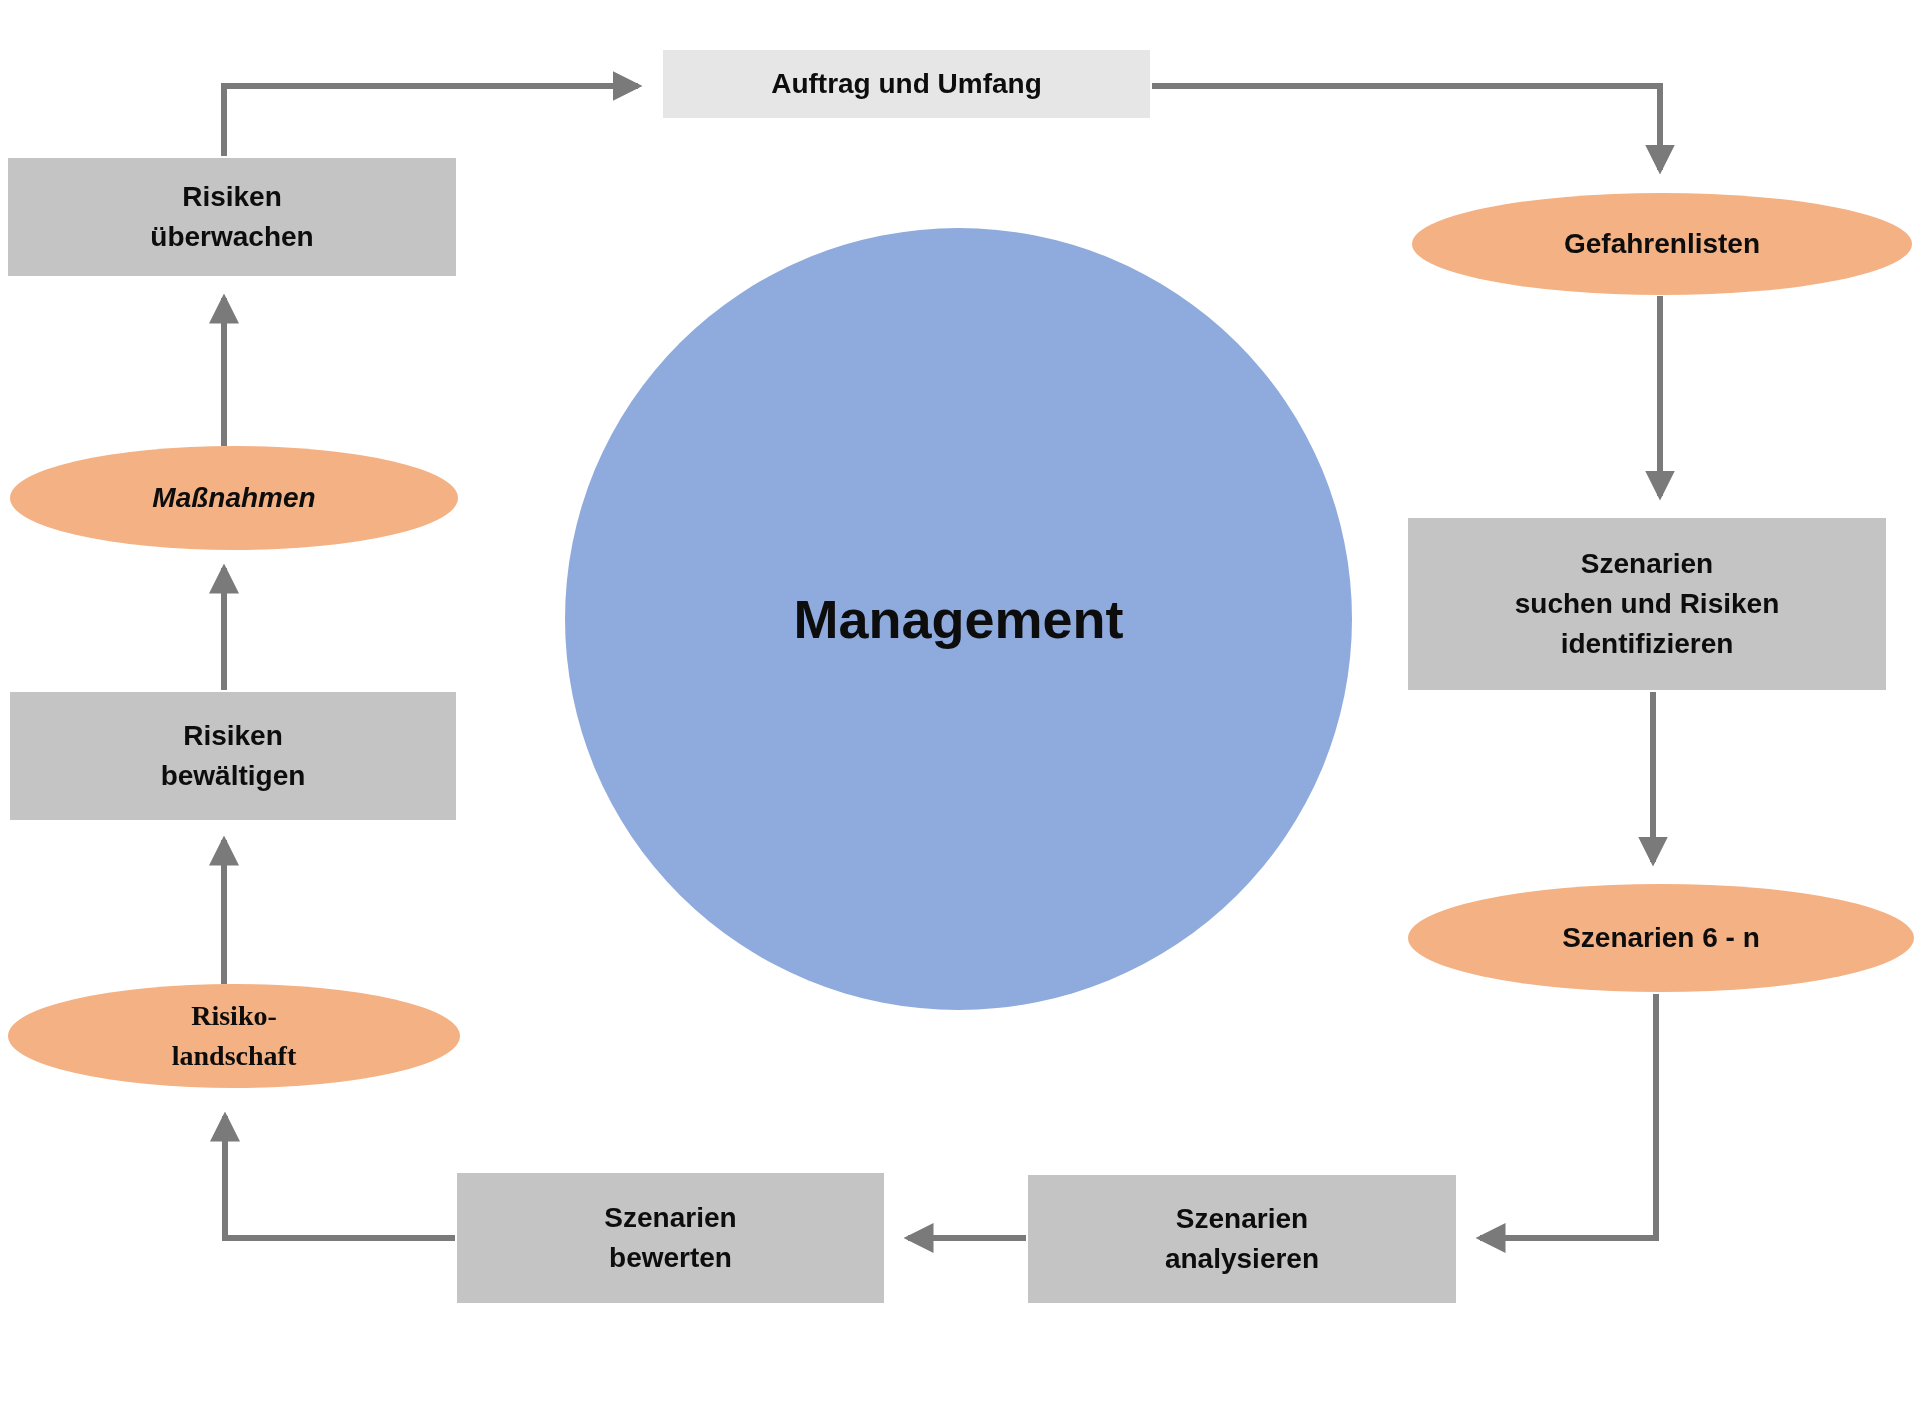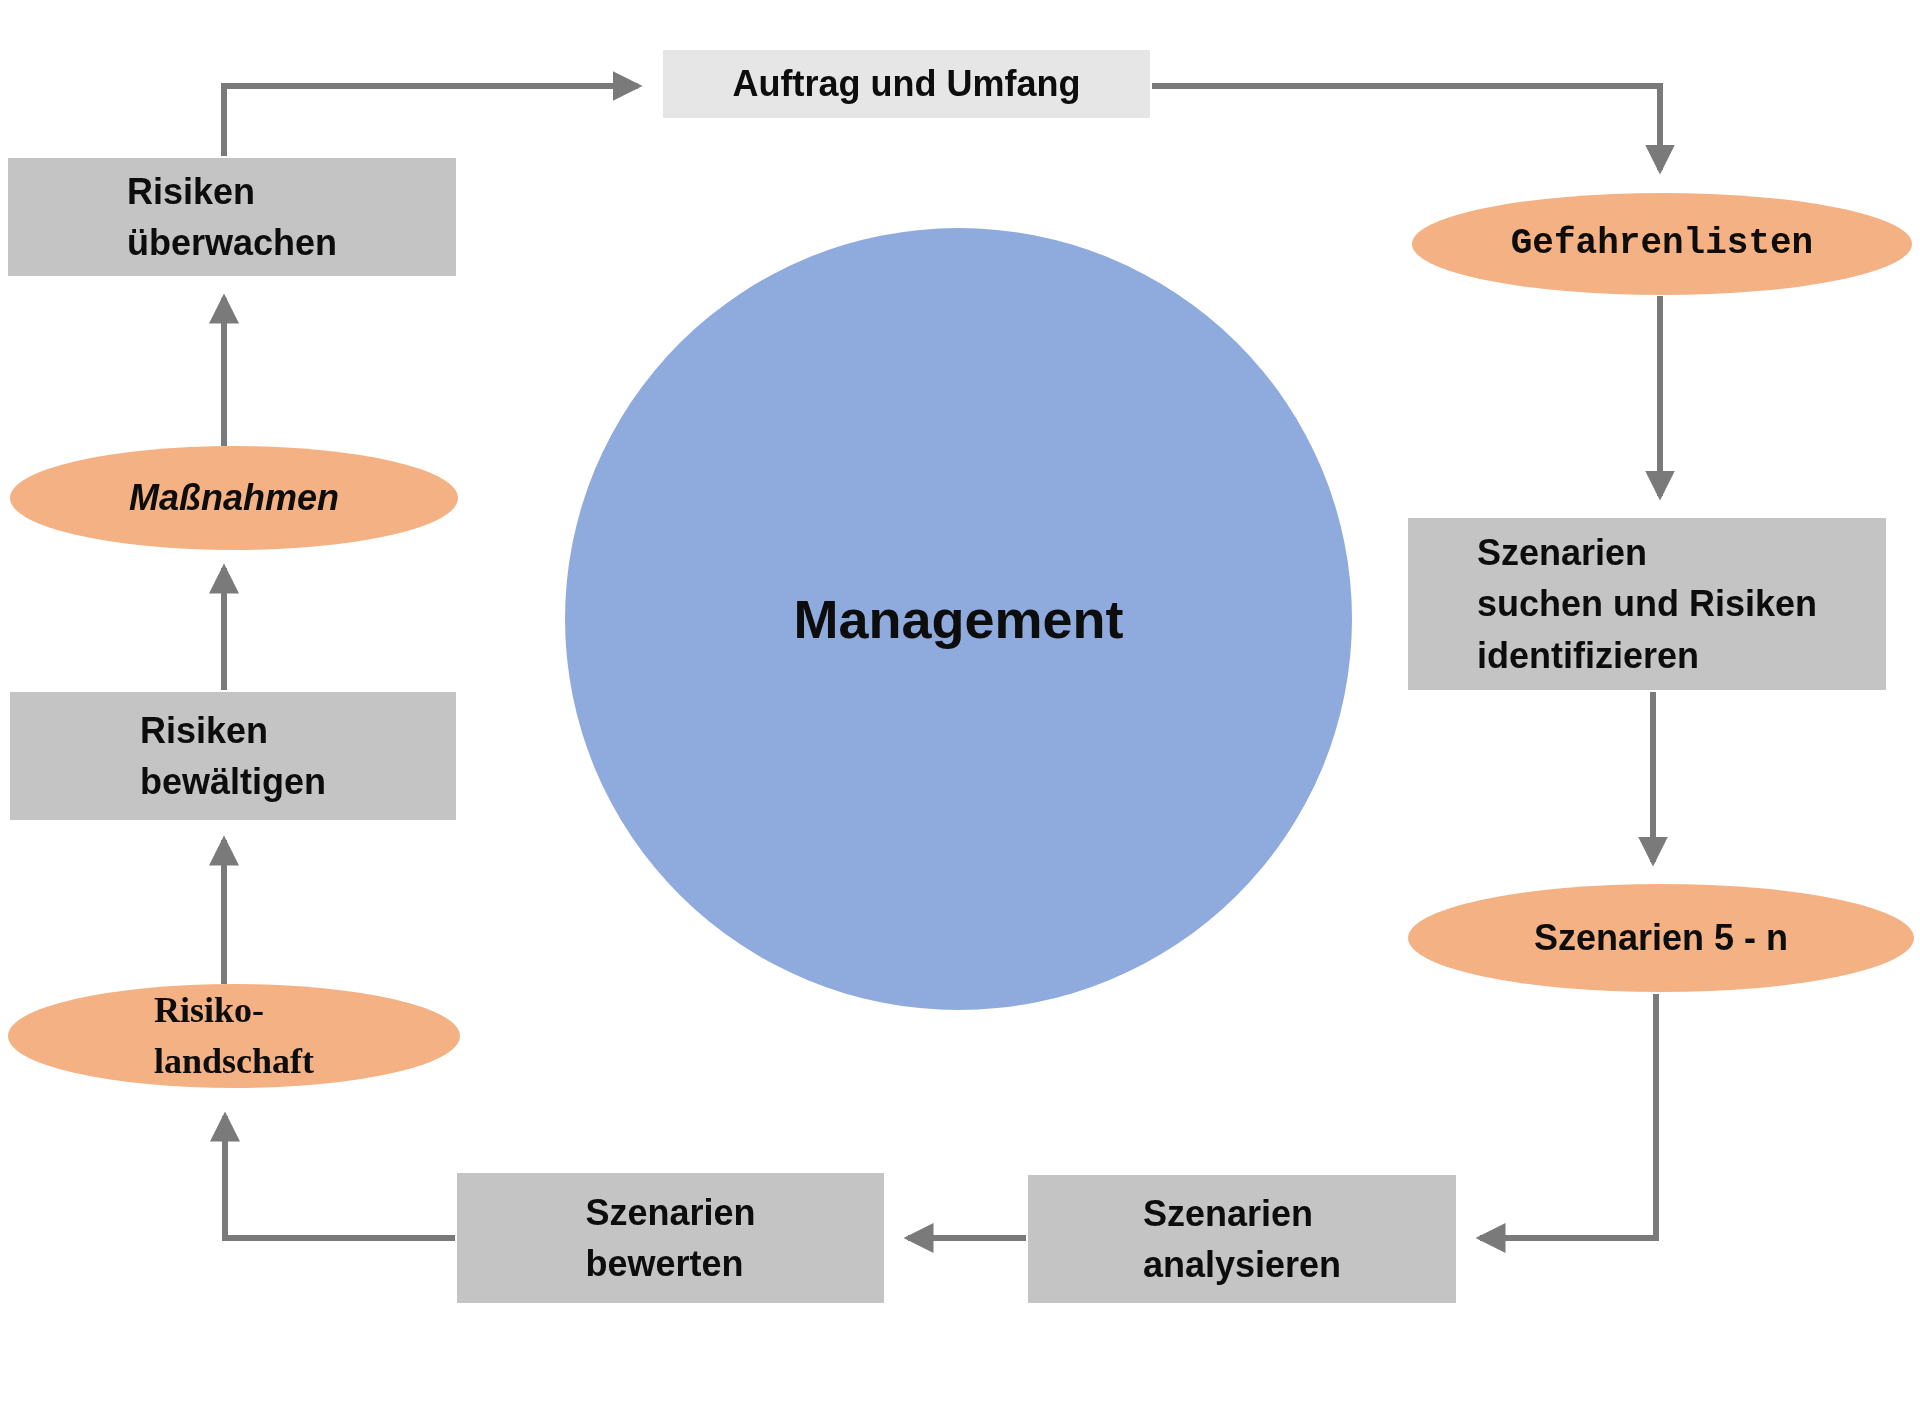--- a/index.html
+++ b/index.html
@@ -16,22 +16,23 @@
     left: 0; top: 0;
     width: 1920px; height: 1413px;
     z-index: 1;
   }
   .node {
     position: absolute;
     z-index: 2;
     display: flex;
     align-items: center;
     justify-content: center;
+    text-align: center;
     font-weight: 700;
-    font-size: 36px;
+    font-size: 28px;
     line-height: 1.42;
     color: #0d0d0d;
     white-space: pre-line;
   }
   .box   { background: var(--box-gray, #C4C4C4); }
   .box.light { background: var(--box-light, #E7E6E6); }
   .ellipse { background: var(--ellipse-orange, #F4B183); border-radius: 50%; }
   .center-circle {
     position: absolute;
     z-index: 2;
@@ -70,27 +71,27 @@
       <path d="M 1026 1238 L 908 1238" marker-end="url(#ah)"></path>
       <path d="M 455 1238 L 225 1238 L 225 1116" marker-end="url(#ah)"></path>
       <path d="M 224 984 L 224 840" marker-end="url(#ah)"></path>
       <path d="M 224 690 L 224 568" marker-end="url(#ah)"></path>
       <path d="M 224 446 L 224 298" marker-end="url(#ah)"></path>
     </g>
   </svg>
 
   <div class="node box light" style="left:663px; top:50px; width:487px; height:68px;">Auftrag und Umfang</div>
 
-  <div class="node ellipse" style="left:1412px; top:193px; width:500px; height:102px;font-family:Liberation Mono, monospace;">Gefahrenlisten</div>
+  <div class="node ellipse" style="left:1412px; top:193px; width:500px; height:102px;">Gefahrenlisten</div>
 
   <div class="node box" style="left:1408px; top:518px; width:478px; height:172px;">Szenarien
 suchen und Risiken
 identifizieren</div>
 
-  <div class="node ellipse" style="left:1408px; top:884px; width:506px; height:108px;">Szenarien 5 - n</div>
+  <div class="node ellipse" style="left:1408px; top:884px; width:506px; height:108px;">Szenarien 6 - n</div>
 
   <div class="node box" style="left:1028px; top:1175px; width:428px; height:128px;">Szenarien
 analysieren</div>
 
   <div class="node box" style="left:457px; top:1173px; width:427px; height:130px;">Szenarien
 bewerten</div>
 
   <div class="node ellipse" style="left:8px; top:984px; width:452px; height:104px;font-family:Liberation Serif, serif;">Risiko-
 landschaft</div>
 

